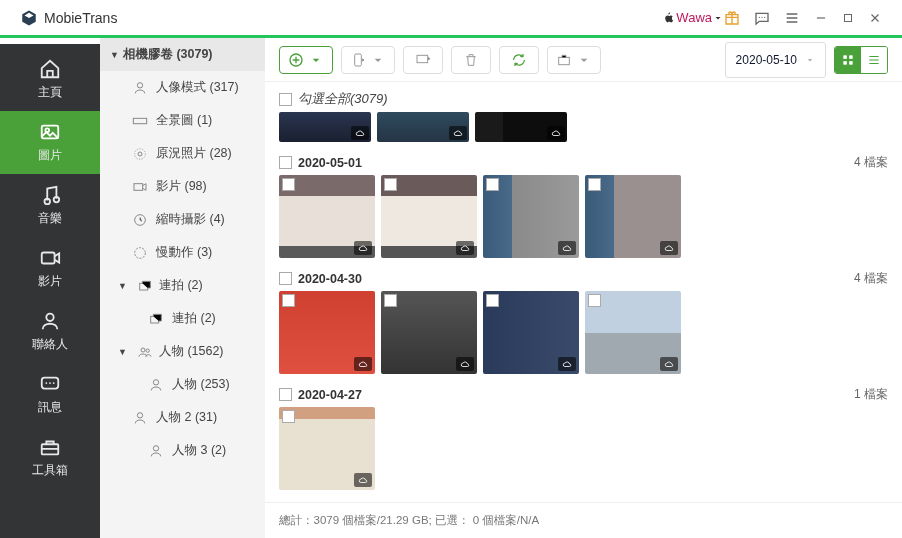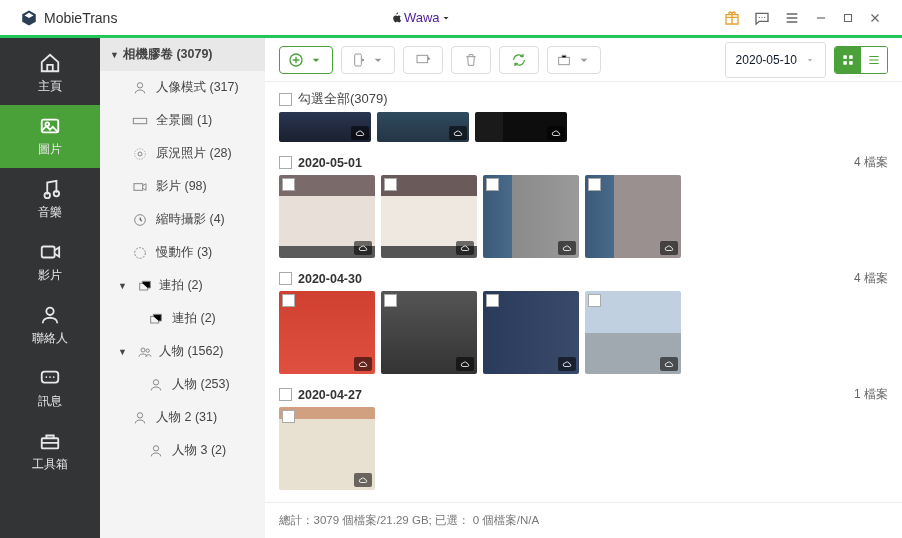--- a/index.html
+++ b/index.html
@@ -2,29 +2,29 @@
 <html><head>
 <meta charset="utf-8">
 <style>
 * { margin: 0; padding: 0; box-sizing: border-box; font-family: "Microsoft YaHei", "PingFang SC", Arial, sans-serif; }
 body { width: 902px; height: 538px; background: #fff; overflow: hidden; display: flex; flex-direction: column; }
 
 
 .titlebar { height: 38px; display: flex; align-items: center; padding: 0 20px; background: #fff; border-bottom: 3px solid #22c55e; }
 .logo { display: flex; align-items: center; gap: 6px; font-size: 14px; color: #333; font-weight: 500; }
 .logo-icon { width: 18px; height: 18px; }
-.device-select { flex: 1; display: flex; justify-content: center; align-items: center; cursor: pointer; font-size: 13px; color: #4c1d95; }
+.device-select { flex: 1; display: flex; justify-content: flex-end; align-items: center; cursor: pointer; font-size: 13px; color: #be185d; }
 .title-actions { display: flex; align-items: center; gap: 14px; }
 .title-actions span { cursor: pointer; color: #666; font-size: 14px; display: flex; align-items: center; }
 
 
 .body { flex: 1; display: flex; overflow: hidden; }
 
 
-.leftnav { width: 100px; background: #333436; display: flex; flex-direction: column; padding-top: 4px; }
+.leftnav { width: 100px; background: #333436; display: flex; flex-direction: column; padding-top: 4px; margin-top: 6px; }
 .nav-item { display: flex; flex-direction: column; align-items: center; justify-content: center; color: #e8e8e8; font-size: 12px; padding: 10px 0; cursor: pointer; gap: 4px; }
 .nav-item.active { background: #4aa039; }
 .nav-icon { width: 22px; height: 22px; }
 
 
 .subnav { width: 165px; background: #f4f4f4; overflow-y: auto; font-size: 12.5px; color: #444; }
 .subnav-header { display: flex; align-items: center; padding: 8px 10px; font-weight: 600; cursor: pointer; background: #e8e8e8; }
 .subnav-item { display: flex; align-items: center; padding: 8px 10px 8px 32px; cursor: pointer; gap: 8px; }
 .subnav-group { display: flex; align-items: center; padding: 8px 10px 8px 18px; cursor: pointer; gap: 6px; font-weight: 500; }
 .sub-icon { width: 16px; height: 16px; flex-shrink: 0; }
@@ -37,21 +37,21 @@
 .tool-btn.add { border-color: #4aa039; color: #4aa039; }
 .tool-btn svg { width: 16px; height: 16px; }
 .spacer { flex: 1; }
 .date-select { height: 36px; border: 1px solid #ddd; border-radius: 3px; display: flex; align-items: center; padding: 0 10px; font-size: 12px; color: #0f172a; cursor: pointer; gap: 8px; }
 .view-toggle { display: flex; height: 28px; border-radius: 3px; overflow: hidden; border: 1px solid #4aa039; }
 .view-toggle span { width: 26px; display: flex; align-items: center; justify-content: center; cursor: pointer; }
 .view-toggle .grid { background: #4aa039; color: #fff; }
 .view-toggle .list { background: #fff; color: #4aa039; }
 
 .content { flex: 1; overflow-y: auto; padding: 8px 14px 0; }
-.select-all { display: flex; align-items: center; gap: 6px; font-size: 13px; color: #444; margin-bottom: 4px; }
+.select-all { display: flex; align-items: center; gap: 6px; font-size: 13px; color: #444; margin-bottom: 4px; font-style: italic; }
 .checkbox { width: 13px; height: 13px; border: 1px solid #aaa; background: #fff; cursor: pointer; flex-shrink: 0; }
 
 .thumb-row { display: flex; gap: 6px; margin-bottom: 8px; }
 .thumb { width: 92px; height: 30px; position: relative; }
 .thumb-bg { width: 100%; height: 100%; border-radius: 2px; }
 .cloud-badge { position: absolute; bottom: 2px; right: 2px; width: 18px; height: 14px; background: rgba(0,0,0,0.55); border-radius: 2px; display: flex; align-items: center; justify-content: center; }
 
 .date-section { margin-bottom: 8px; }
 .date-header { display: flex; align-items: center; gap: 6px; font-size: 12.5px; color: #333; font-weight: 600; padding: 4px 0; }
 .date-header .count { margin-left: auto; font-weight: 400; color: #666; font-size: 12px; }

